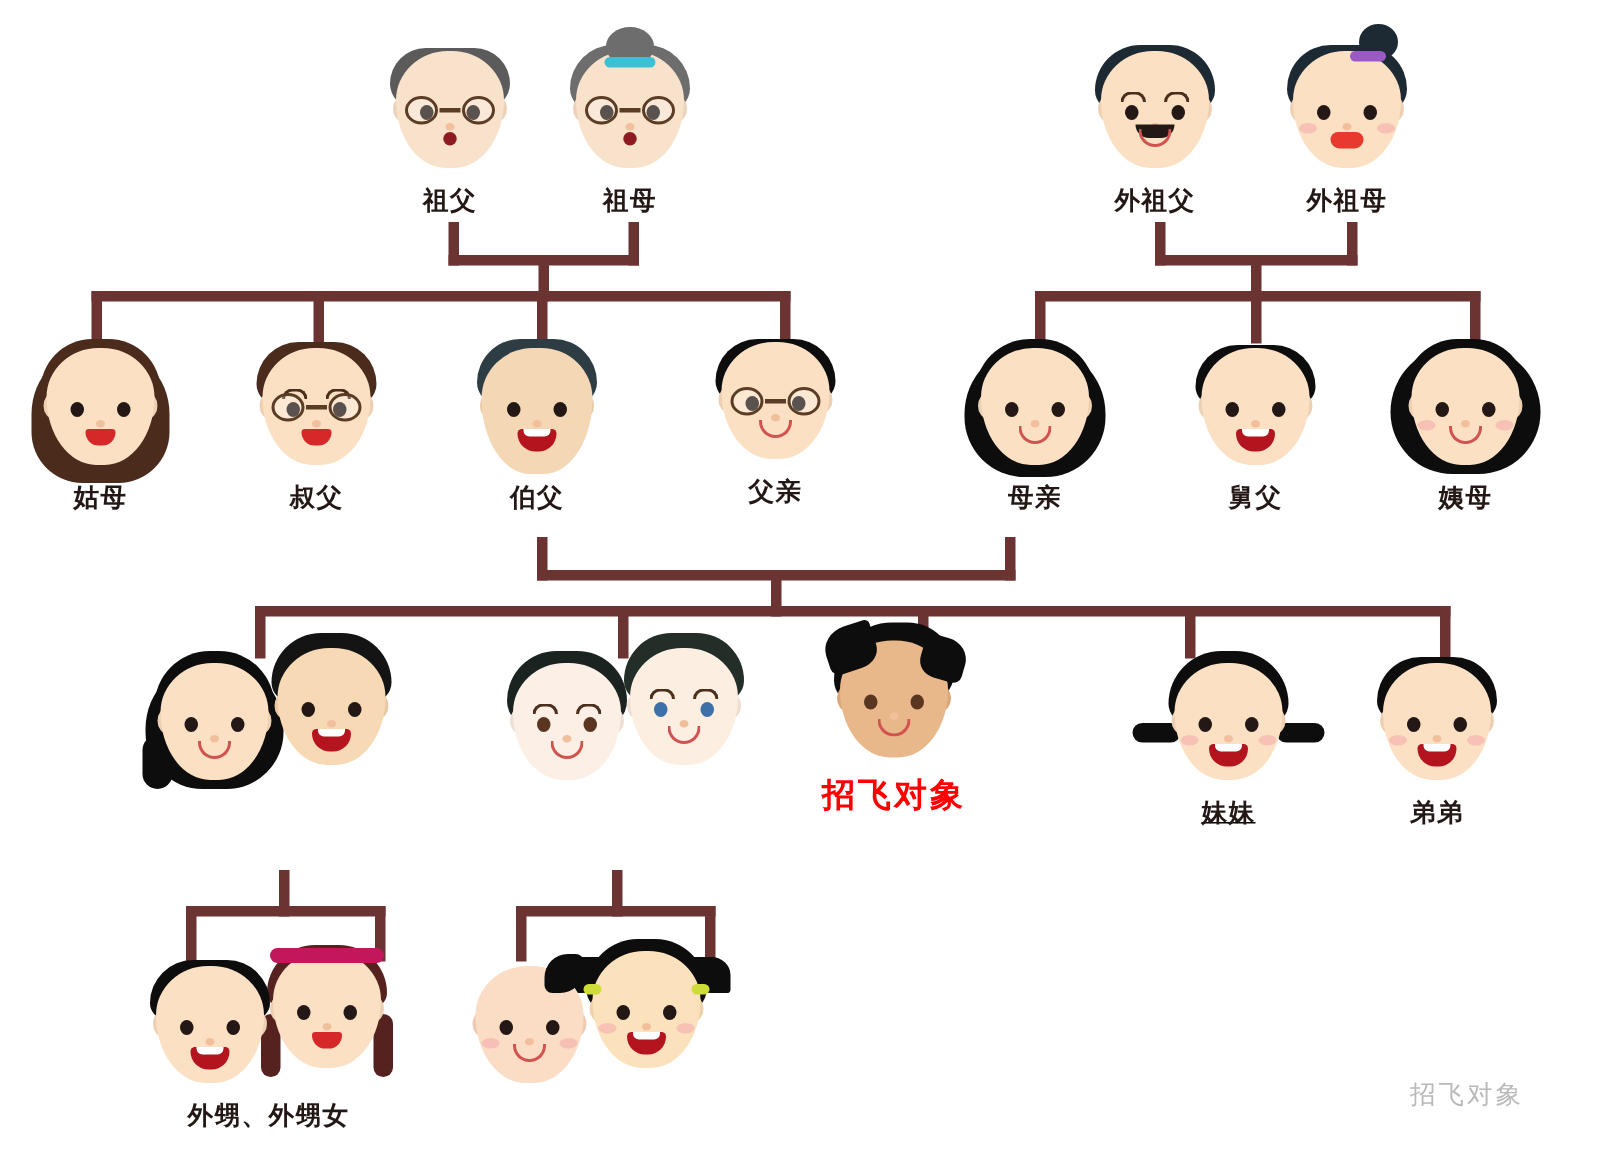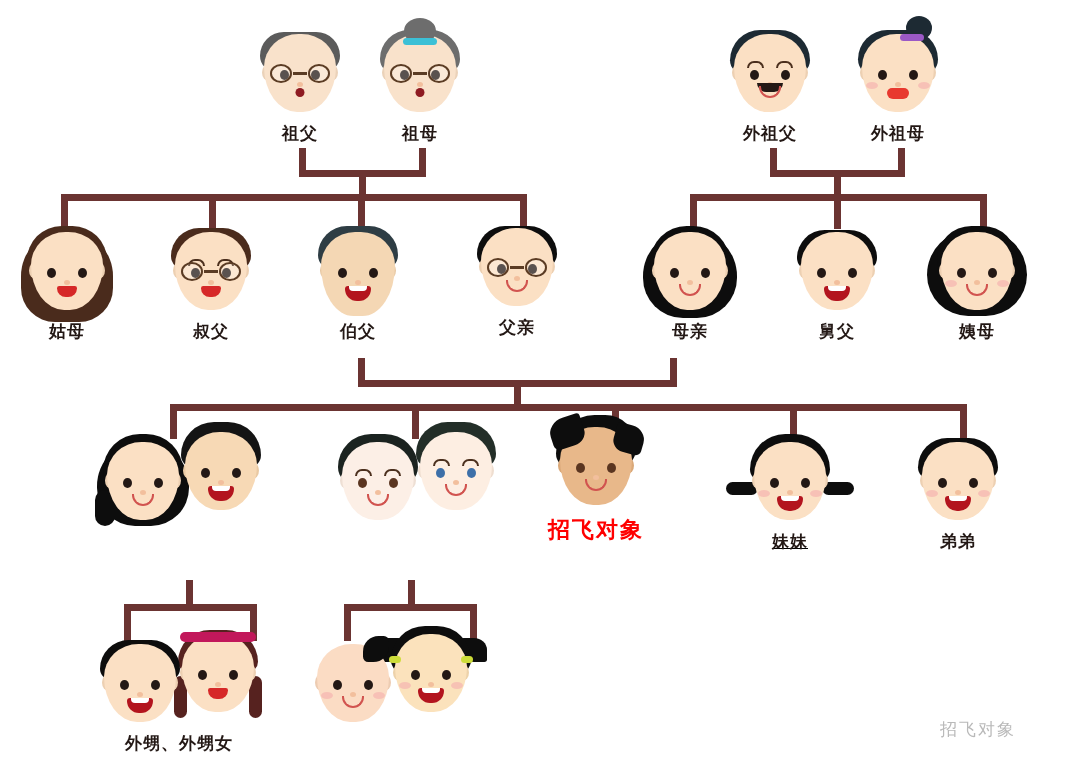--- a/index.html
+++ b/index.html
@@ -574,21 +574,21 @@
             <div style="position: absolute; inset: 0px; z-index: 4;">
               <div class="eye l brown"></div>
               <div class="eye r brown"></div>
               <div class="nose"></div>
               <div class="mouth-smile"></div>
             </div>
           </div>
         </div>
         <div class="label highlight">招飞对象</div>
       </div>
-      <div class="person" style="left: 742px; top: 428px; text-decoration: underline;">
+      <div class="person" style="left: 771px; top: 428px; text-decoration: underline;">
         <div class="faces">
           <div class="face">
             <div style="position: absolute; z-index: 0; background: rgb(13, 13, 13); left: -16px; top: 54px; width: 32px; height: 13px; border-radius: 8px;"></div>
             <div style="position: absolute; z-index: 0; background: rgb(13, 13, 13); right: -16px; top: 54px; width: 32px; height: 13px; border-radius: 8px;"></div>
             <div class="ear l" style="background: rgb(237, 208, 178); z-index: 2;"></div>
             <div class="ear r" style="background: rgb(237, 208, 178); z-index: 2;"></div>
             <div class="head" style="background: rgb(251, 224, 196); z-index: 2;"></div>
             <div class="hair" style="top: 6px; width: 80px; height: 48px; background: rgb(13, 13, 13); border-radius: 44px 44px 16px 16px; z-index: 1;"></div>
             <div style="position: absolute; inset: 0px; z-index: 4;">
               <div class="blush l"></div>

